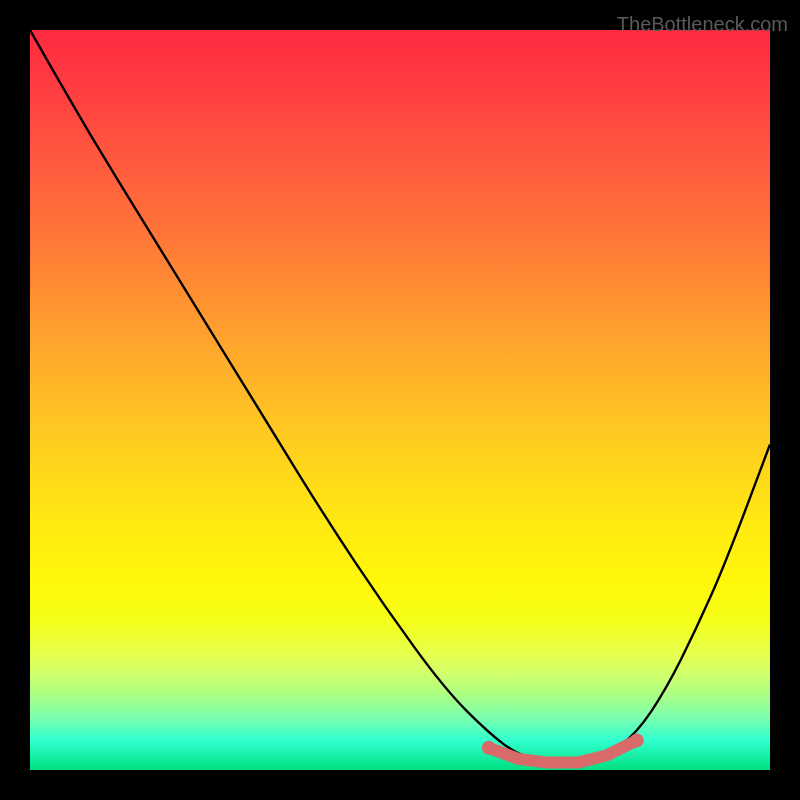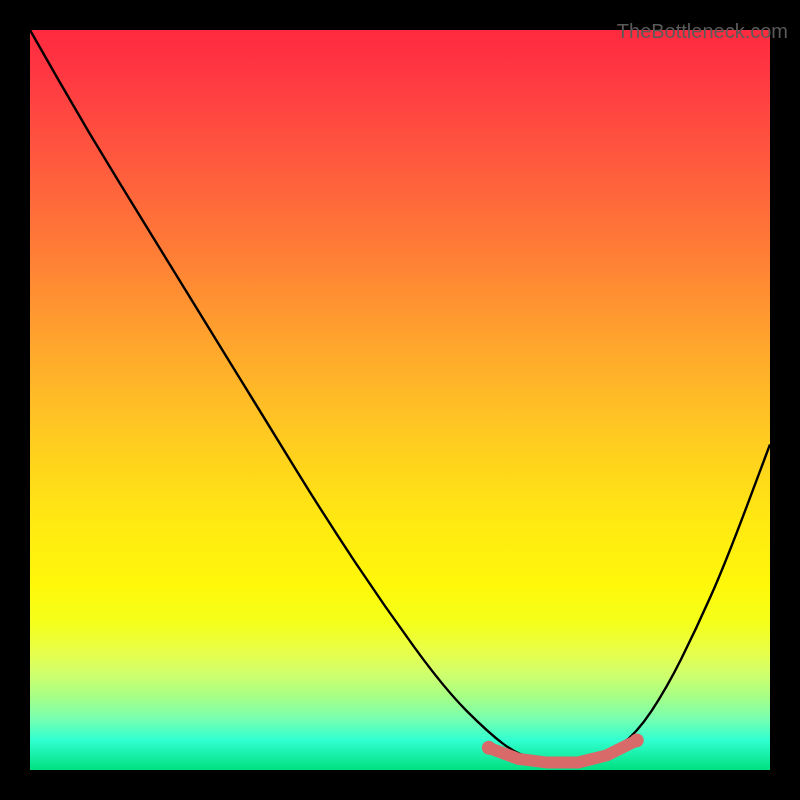--- a/index.html
+++ b/index.html
@@ -6,21 +6,21 @@
   body {
     width: 800px;
     height: 800px;
     background: #000;
     position: relative;
     overflow: hidden;
     font-family: Arial, sans-serif;
   }
   .watermark {
     position: absolute;
-    top: 20px;
+    top: 13px;
     right: 12px;
     color: #5a5a5a;
     font-size: 20px;
     font-weight: 500;
     z-index: 10;
   }
   .plot {
     position: absolute;
     left: 30px;
     top: 30px;

